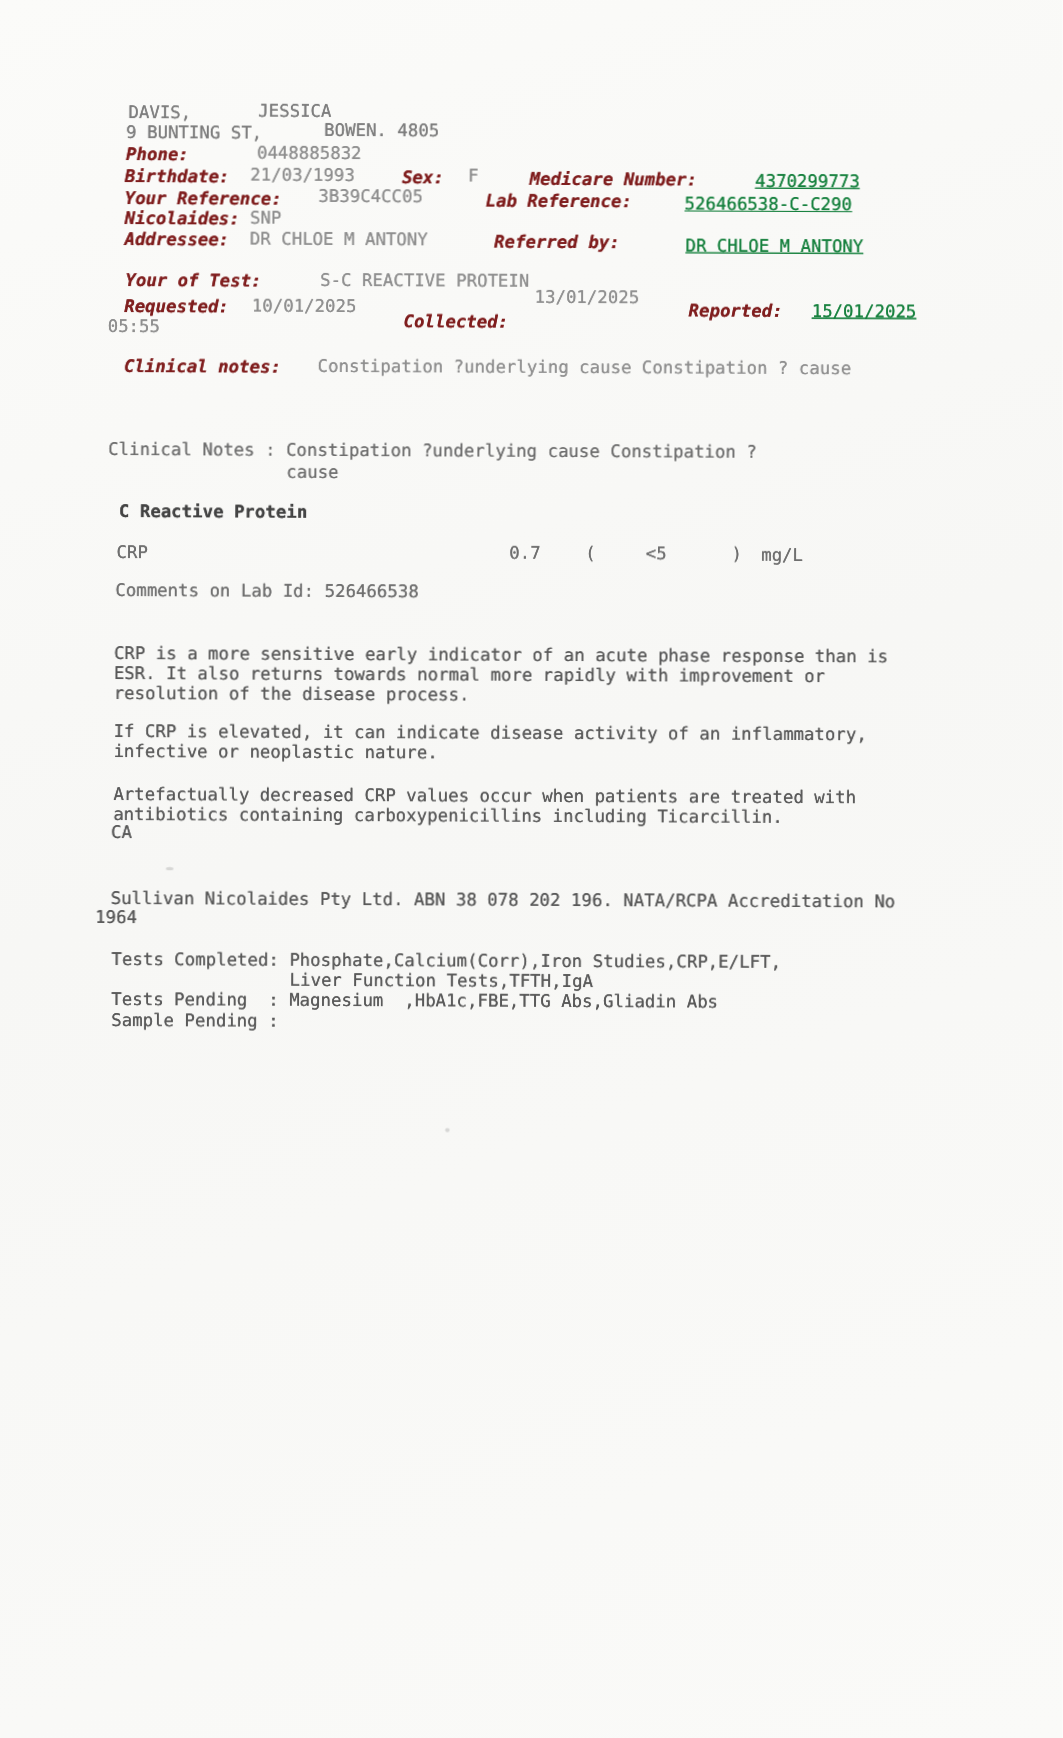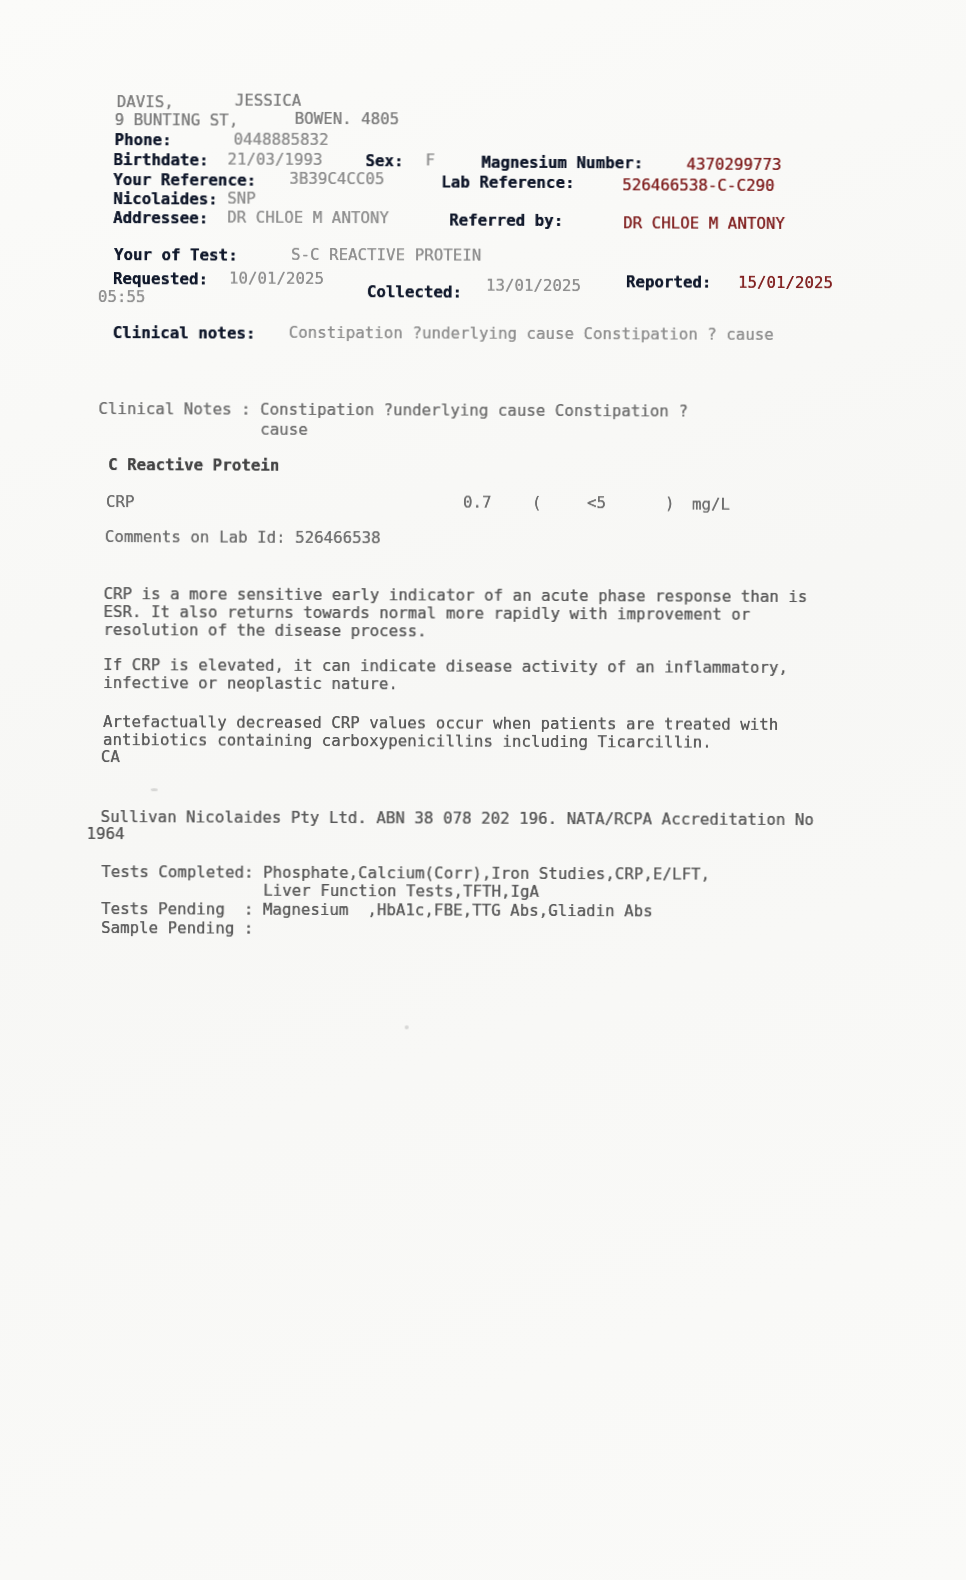--- a/index.html
+++ b/index.html
@@ -16,23 +16,23 @@
   }
   .t{
     position:absolute;
     font-size:15.8px;
     line-height:18px;
     white-space:pre;
     color:#7c7c7c;
     text-shadow:0 0 0.6px currentColor;
     letter-spacing:0;
   }
-  .lbl{font-weight:700;color:#0f172a;}
+  .lbl{font-weight:700;color:#7f1d1d;font-style:italic;}
   .val{color:#8e8e8e;}
-  .val2{color:#7f1d1d;}
+  .val2{color:#15803d;text-decoration:underline;}
   .body{color:#585858;}
   .mid{color:#6e6e6e;}
   .title{font-weight:700;color:#424242;}
   .artifact{position:absolute;background:#9a9a9a;border-radius:50%;opacity:.35;filter:blur(0.5px);}
 </style>
 </head>
 <body>
 
 <div class="doc">
 
@@ -43,21 +43,21 @@
     <span class="t" style="left:113px;top:111px">9 BUNTING ST,</span>
     <span class="t" style="left:293px;top:109px">BOWEN. 4805</span>
 
     <span class="t lbl" style="left:113px;top:131px">Phone:</span>
     <span class="t val" style="left:232px;top:130px">0448885832</span>
 
     <span class="t lbl" style="left:112px;top:151px">Birthdate:</span>
     <span class="t val" style="left:226px;top:150px">21/03/1993</span>
     <span class="t lbl" style="left:364px;top:151px">Sex:</span>
     <span class="t val" style="left:424px;top:150px">F</span>
-    <span class="t lbl" style="left:480px;top:152px">Magnesium Number:</span>
+    <span class="t lbl" style="left:480px;top:152px">Medicare Number:</span>
     <span class="t val2" style="left:685px;top:153px">4370299773</span>
 
     <span class="t lbl" style="left:112px;top:171px">Your Reference:</span>
     <span class="t val" style="left:288px;top:169px">3B39C4CC05</span>
     <span class="t lbl" style="left:440px;top:172px">Lab Reference:</span>
     <span class="t val2" style="left:621px;top:174px">526466538-C-C290</span>
 
     <span class="t lbl" style="left:112px;top:190px">Nicolaides:</span>
     <span class="t val" style="left:226px;top:189px">SNP</span>
 
@@ -67,21 +67,21 @@
     <span class="t val2" style="left:622px;top:212px">DR CHLOE M ANTONY</span>
   </div>
 
   <div>
     <span class="t lbl" style="left:113px;top:246px">Your of Test:</span>
     <span class="t val" style="left:290px;top:245px">S-C REACTIVE PROTEIN</span>
 
     <span class="t lbl" style="left:112px;top:270px">Requested:</span>
     <span class="t val" style="left:228px;top:269px">10/01/2025</span>
     <span class="t lbl" style="left:366px;top:282px">Collected:</span>
-    <span class="t val" style="left:485px;top:275px">13/01/2025</span>
+    <span class="t val" style="left:485px;top:260px">13/01/2025</span>
     <span class="t lbl" style="left:625px;top:271px">Reported:</span>
     <span class="t val2" style="left:737px;top:271px">15/01/2025</span>
     <span class="t val" style="left:97px;top:288px">05:55</span>
 
     <span class="t lbl" style="left:112px;top:324px">Clinical notes:</span>
     <span class="t val" style="left:288px;top:323px">Constipation ?underlying cause Constipation ? cause</span>
   </div>
 
   <div>
     <span class="t mid" style="left:98px;top:400px">Clinical Notes : Constipation ?underlying cause Constipation ?</span>

